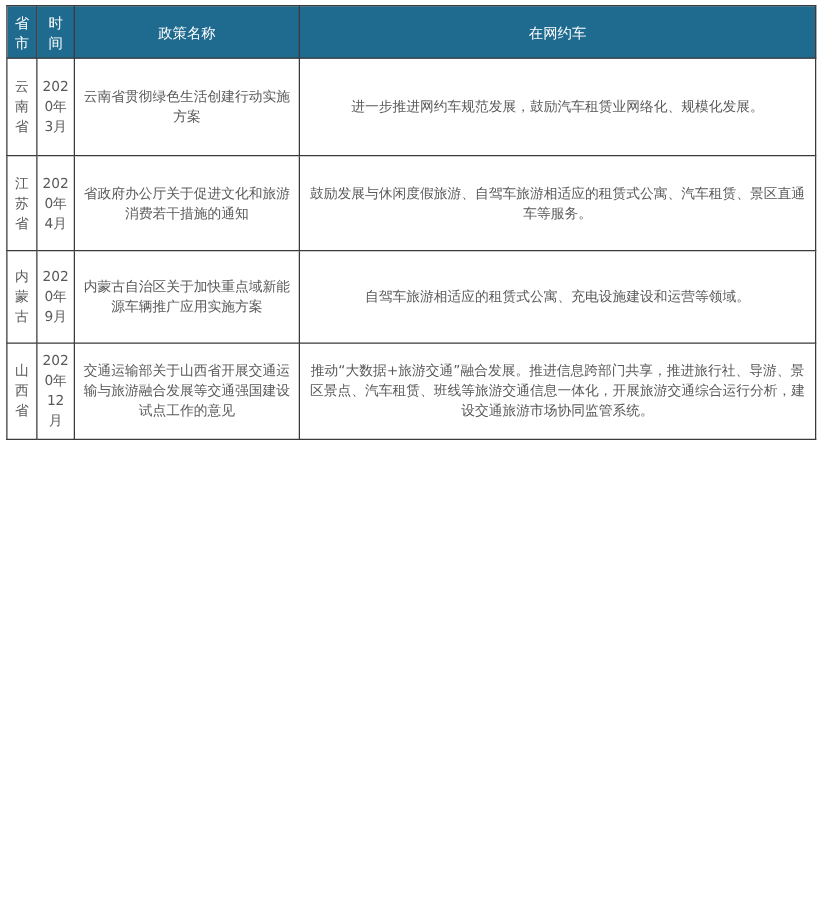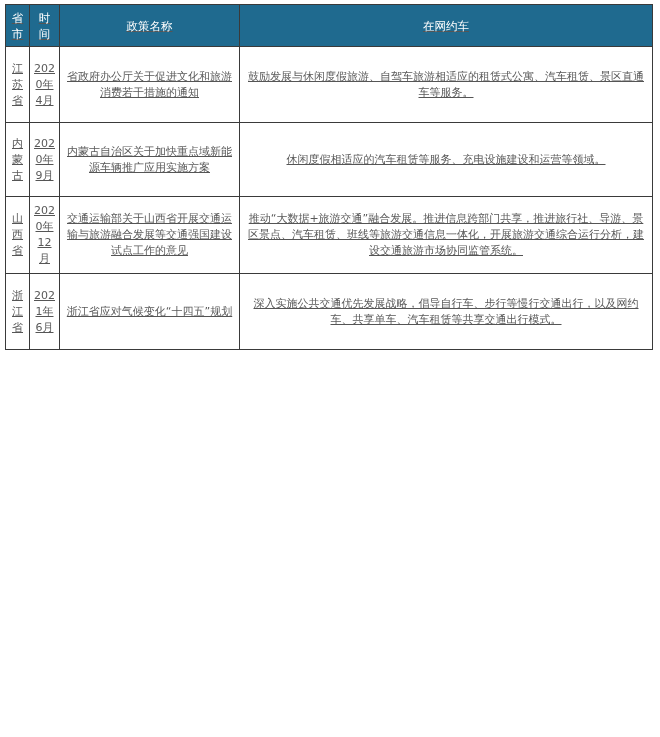--- a/index.html
+++ b/index.html
@@ -12,21 +12,20 @@
   }
   body {
     font-family: "DejaVu Sans", "Liberation Sans", sans-serif;
     color: #555555;
   }
   .wrap {
     position: absolute;
     left: 5px;
     top: 4px;
     width: 647px;
-    text-decoration: underline;
   }
   table.policy {
     border-collapse: collapse;
     width: 647px;
     table-layout: fixed;
   }
   table.policy th, table.policy td {
     border: 1px solid #3a3a3a;
     text-align: center;
     vertical-align: middle;
@@ -81,39 +80,39 @@
     </colgroup>
     <thead>
       <tr>
         <th class="prov">省市</th>
         <th class="time">时间</th>
         <th>政策名称</th>
         <th>在网约车</th>
       </tr>
     </thead>
     <tbody>
+      <tr class="r1">
+        <td class="prov">云南省</td>
+        <td class="time">2020年3月</td>
+        <td class="name">云南省贯彻绿色生活创建行动实施方案</td>
+        <td class="content">进一步推进网约车规范发展，鼓励汽车租赁业网络化、规模化发展。</td>
+      </tr>
       <tr class="r2">
         <td class="prov">江苏省</td>
         <td class="time">2020年4月</td>
         <td class="name">省政府办公厅关于促进文化和旅游消费若干措施的通知</td>
         <td class="content">鼓励发展与休闲度假旅游、自驾车旅游相适应的租赁式公寓、汽车租赁、景区直通车等服务。</td>
       </tr>
       <tr class="r4">
         <td class="prov">内蒙古</td>
         <td class="time">2020年9月</td>
         <td class="name">内蒙古自治区关于加快重点域新能源车辆推广应用实施方案</td>
-        <td class="content">休闲度假相适应的汽车租赁等服务、充电设施建设和运营等领域。</td>
+        <td class="content">自驾车旅游相适应的租赁式公寓、充电设施建设和运营等领域。</td>
       </tr>
       <tr class="r5">
         <td class="prov">山西省</td>
         <td class="time">2020年12月</td>
         <td class="name">交通运输部关于山西省开展交通运输与旅游融合发展等交通强国建设试点工作的意见</td>
         <td class="content">推动“大数据+旅游交通”融合发展。推进信息跨部门共享，推进旅行社、导游、景区景点、汽车租赁、班线等旅游交通信息一体化，开展旅游交通综合运行分析，建设交通旅游市场协同监管系统。</td>
       </tr>
-      <tr class="r8">
-        <td class="prov">浙江省</td>
-        <td class="time">2021年6月</td>
-        <td class="name">浙江省应对气候变化“十四五”规划</td>
-        <td class="content">深入实施公共交通优先发展战略，倡导自行车、步行等慢行交通出行，以及网约车、共享单车、汽车租赁等共享交通出行模式。</td>
-      </tr>
     </tbody>
   </table>
 </div>
 
 </body></html>

